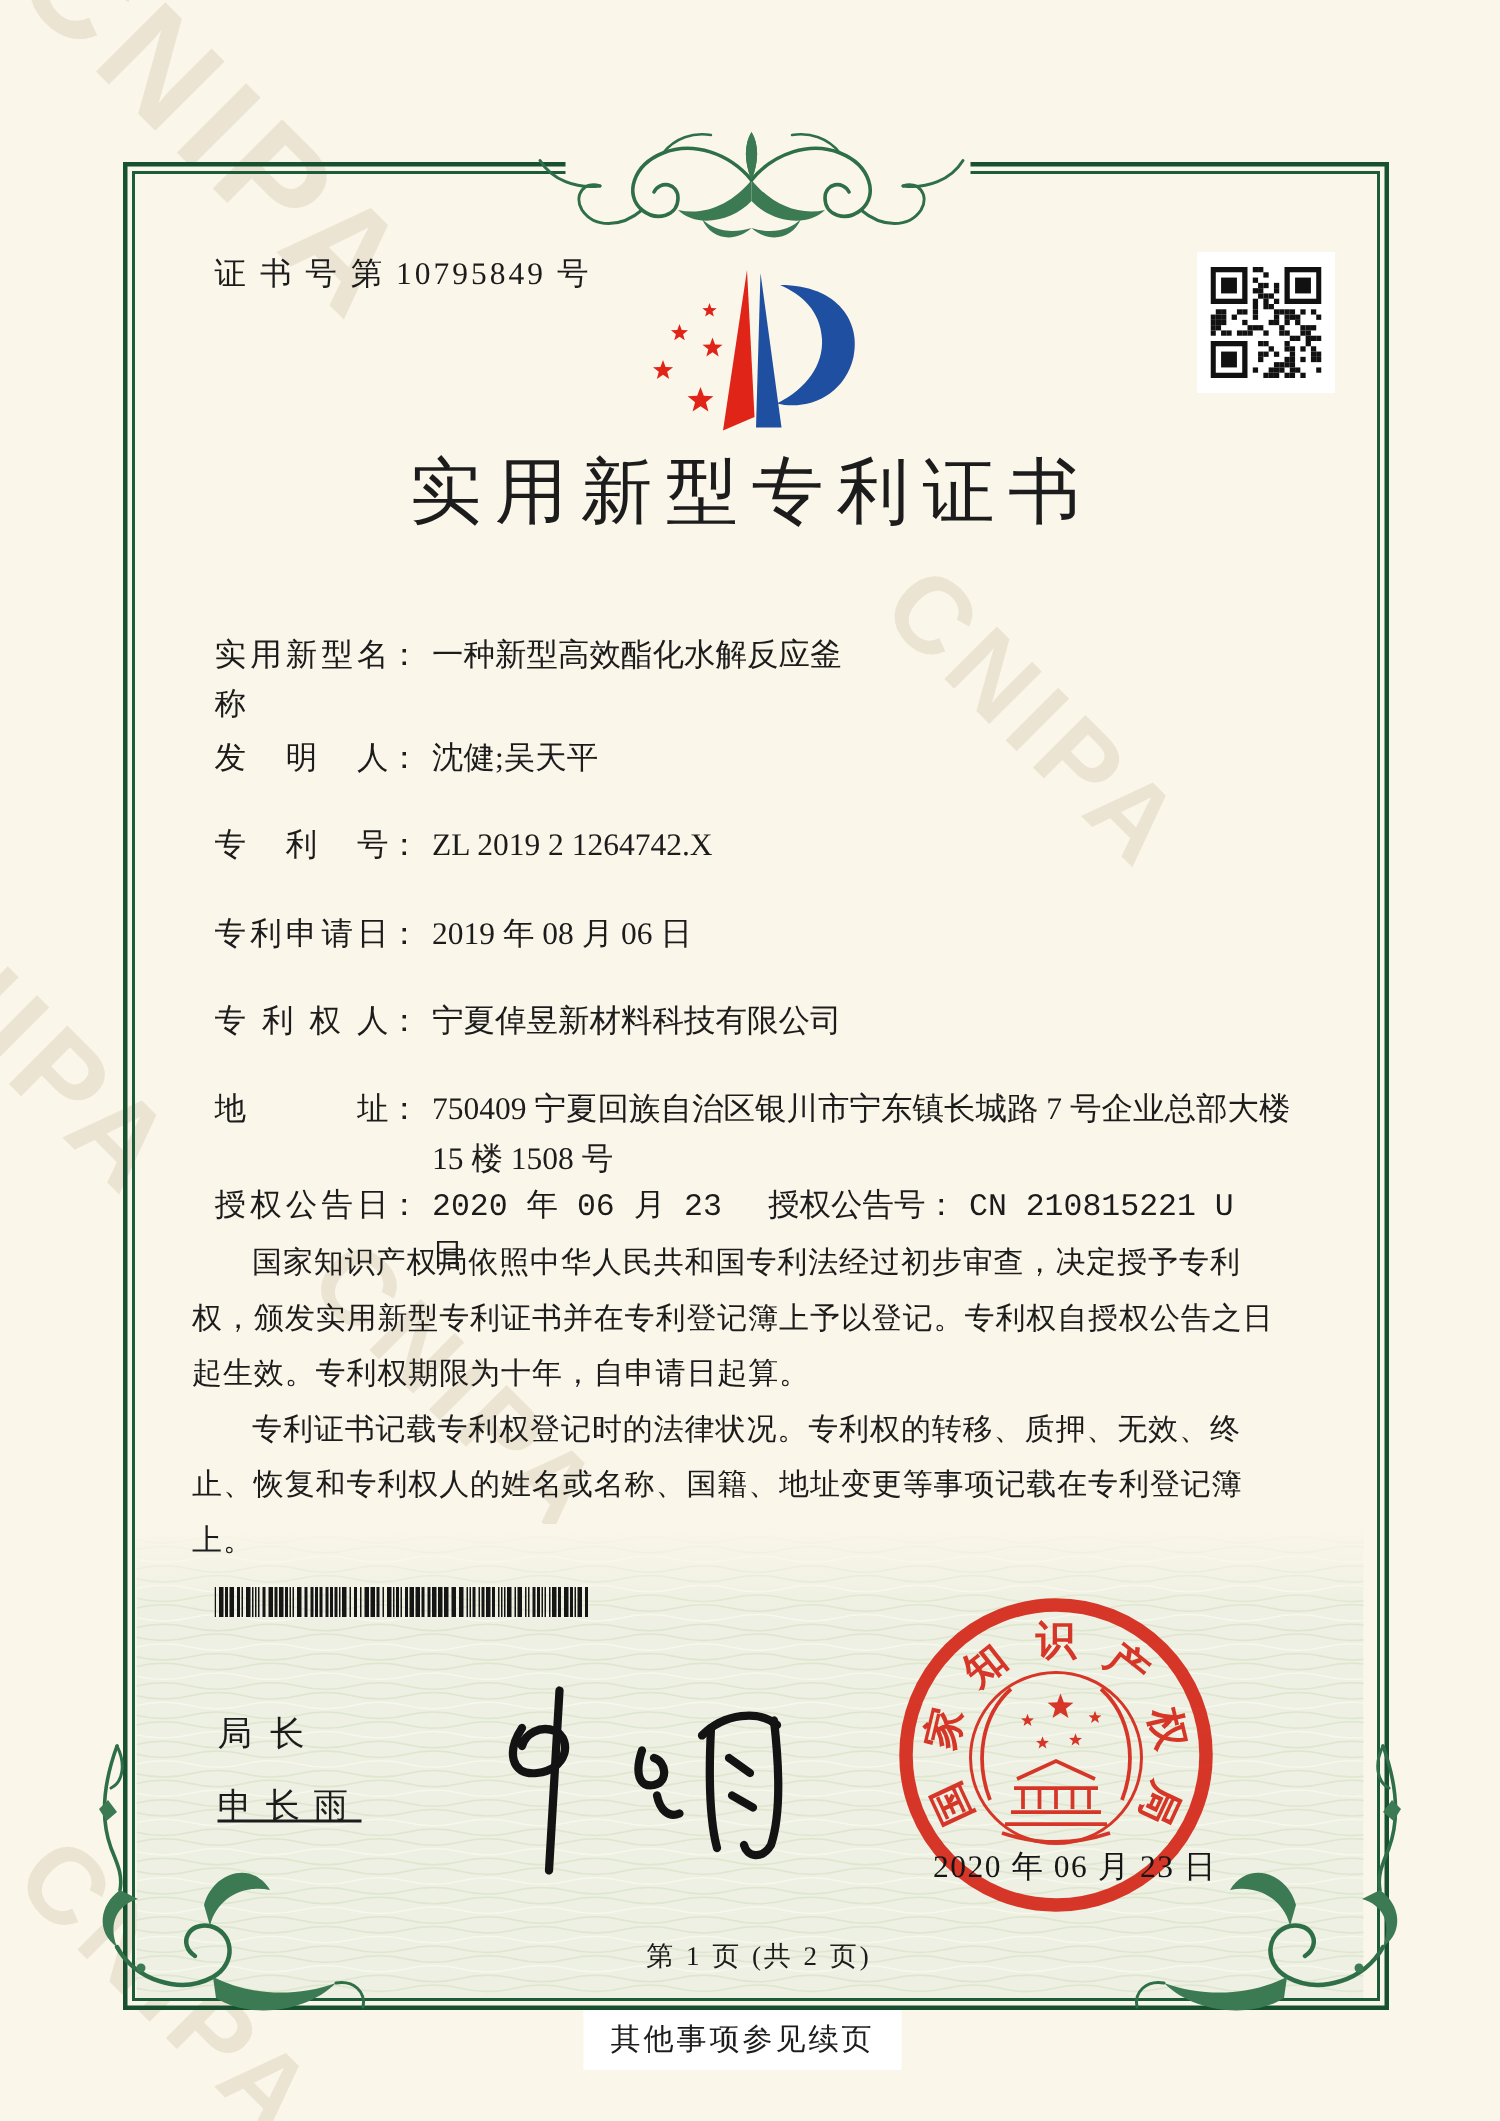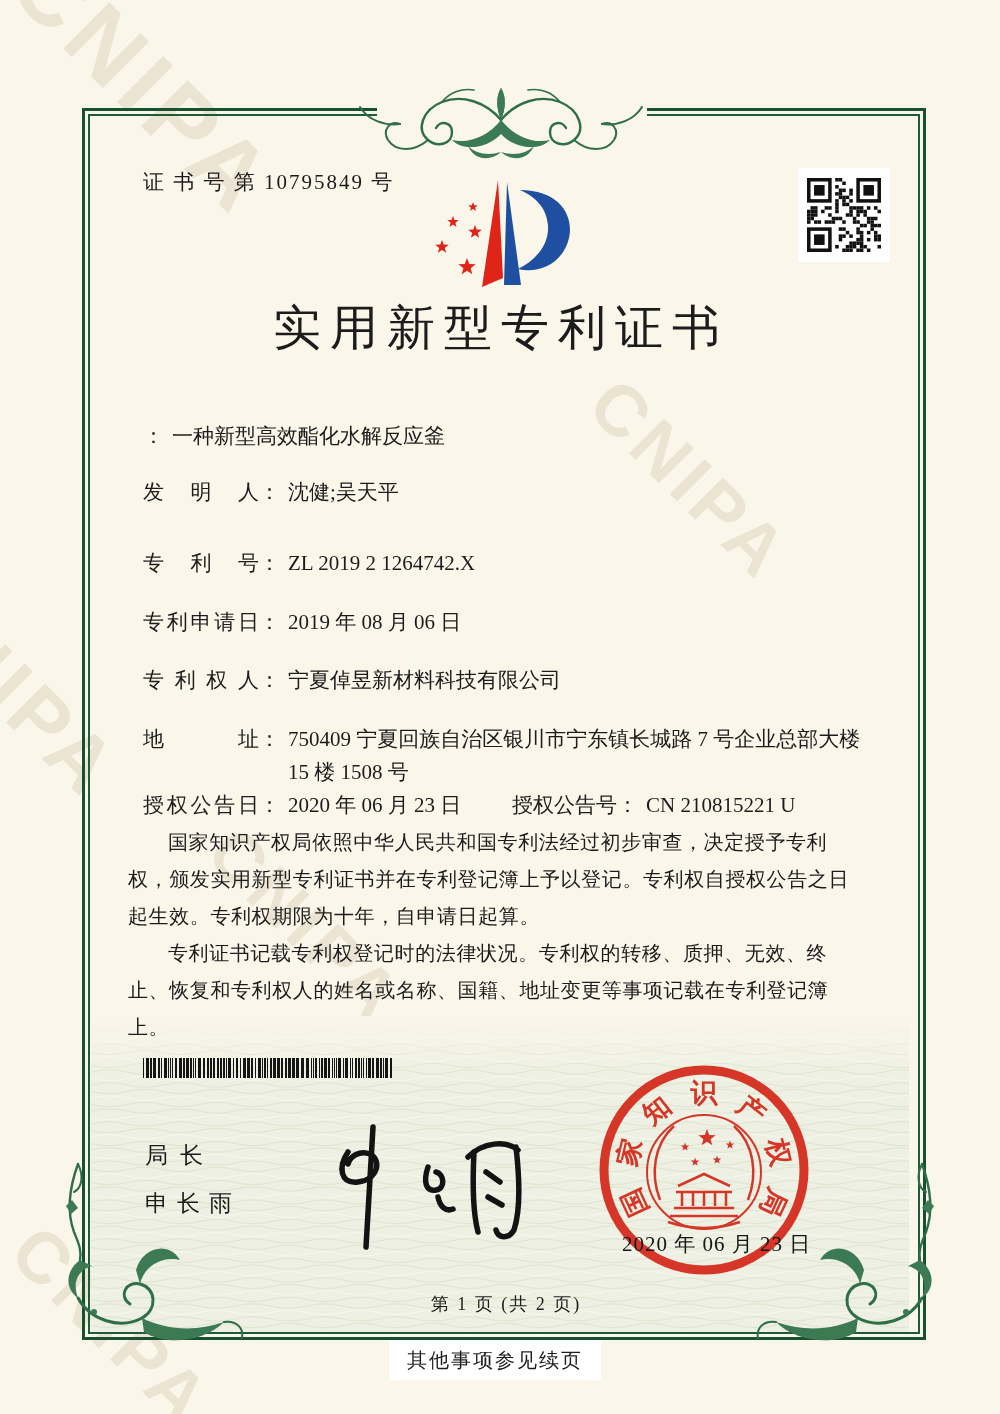--- a/index.html
+++ b/index.html
@@ -28,28 +28,28 @@
   .logo{position:absolute;left:420px;top:170px;z-index:5;}
   .qr-box{position:absolute;left:798px;top:168px;width:92px;height:94px;background:#ffffff;z-index:5;}
   .qr-box svg{margin:10px 0 0 9px;}
   .title{position:absolute;left:82px;top:296px;width:838px;text-align:center;
     font-size:48px;font-weight:400;letter-spacing:9px;z-index:5;}
   
   .field-row{position:absolute;left:143px;width:742px;display:flex;font-size:21px;z-index:5;line-height:33px;}
   .f-label{display:inline-block;width:116px;text-align:justify;text-align-last:justify;-moz-text-align-last:justify;flex:0 0 116px;}
   .f-colon{flex:0 0 auto;padding-right:8px;}
   .f-value{flex:1 1 auto;}
-  .field-sub{position:absolute;display:flex;font-size:21px;z-index:5;line-height:33px;}
+  .field-sub{position:absolute;display:flex;font-size:21px;z-index:5;line-height:33px;font-family:Liberation Mono, monospace;}
   
   .body-text{position:absolute;left:128px;top:824px;width:736px;z-index:5;}
   .body-text p{margin:0;font-size:20px;line-height:37px;text-indent:2em;letter-spacing:.6px;}
   
   .barcode{position:absolute;left:143px;top:1058px;z-index:5;}
   .signer{position:absolute;left:145px;top:1140px;font-size:23px;letter-spacing:12px;z-index:5;}
-  .signer2{position:absolute;left:145px;top:1188px;font-size:23px;letter-spacing:9px;z-index:5;}
+  .signer2{position:absolute;left:145px;top:1188px;font-size:23px;letter-spacing:9px;z-index:5;text-decoration:underline;}
   .signature{position:absolute;left:278px;top:1112px;z-index:5;}
   .seal{position:absolute;left:594px;top:1056px;z-index:6;opacity:.93;}
   .seal-char{font-family:"Liberation Serif","DejaVu Serif",serif;font-weight:700;font-size:27px;fill:#d5291b;}
   .seal-date{position:absolute;left:622px;top:1230px;width:200px;font-size:21px;color:#151515;z-index:7;letter-spacing:1px;}
   .footer{position:absolute;left:82px;top:1292px;width:848px;text-align:center;font-size:18px;letter-spacing:2px;z-index:5;}
   .cont-note{position:absolute;left:389px;top:1340px;width:212px;height:40px;background:#ffffff;
     text-align:center;line-height:40px;font-size:20px;letter-spacing:2px;z-index:5;}
   
   .flourish-patch{position:absolute;left:377px;top:103px;width:270px;height:14px;background:#fbf6ea;z-index:4;}
   .flourish{position:absolute;left:358px;top:80px;z-index:5;}
@@ -295,24 +295,25 @@
       <rect x="70.47619047619048" y="45.80952380952381" width="3.5238095238095237" height="3.5238095238095237" fill="#111"></rect>
       <rect x="70.47619047619048" y="56.38095238095238" width="3.5238095238095237" height="3.5238095238095237" fill="#111"></rect>
       <rect x="70.47619047619048" y="59.904761904761905" width="3.5238095238095237" height="3.5238095238095237" fill="#111"></rect>
       <rect x="70.47619047619048" y="66.95238095238095" width="3.5238095238095237" height="3.5238095238095237" fill="#111"></rect>
     </svg>
 </div>
 
 <div class="title">实用新型专利证书</div>
 
 <div class="field-row" style="top:420px;">
+  <span class="f-label">实用新型名称</span>
     <span class="f-colon">：</span>
     <span class="f-value">一种新型高效酯化水解反应釜</span>
 </div>
-<div class="field-row" style="top:476px;align-items:center;">
+<div class="field-row" style="top:489px;align-items:center;">
   <span class="f-label">发明人</span>
     <span class="f-colon">：</span>
     <span class="f-value">沈健;吴天平</span>
 </div>
 <div class="field-row" style="top:547px;">
   <span class="f-label">专利号</span>
     <span class="f-colon">：</span>
     <span class="f-value">ZL 2019 2 1264742.X</span>
 </div>
 <div class="field-row" style="top:606px;">

